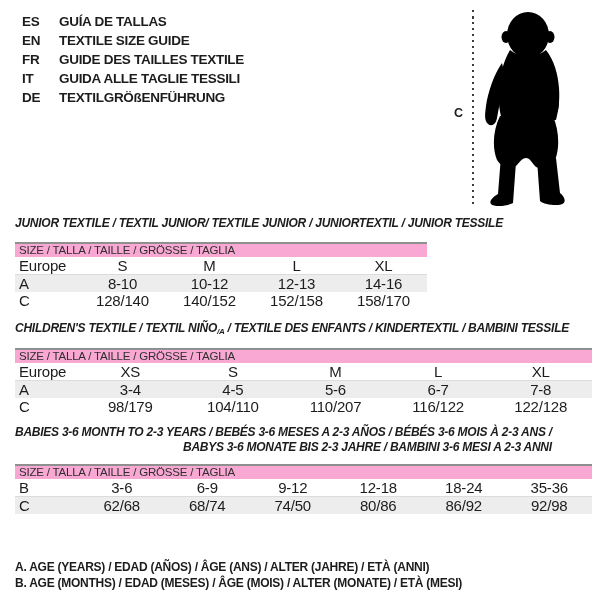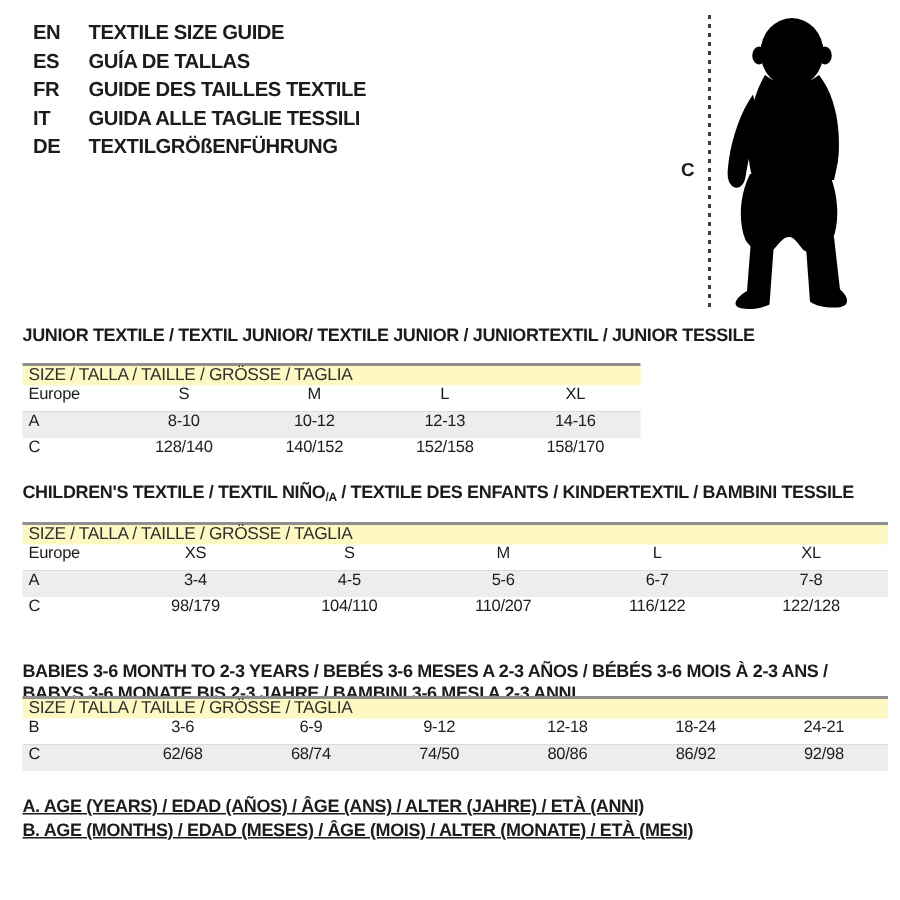--- a/index.html
+++ b/index.html
@@ -22,57 +22,58 @@
     left:472px;top:10px;width:2px;height:198px;
     background:repeating-linear-gradient(#3c3c3c 0 2.5px,transparent 2.5px 6px);
   }
   .measure-label{left:454px;top:106px;font-size:12.5px;font-weight:bold;}
   .baby-svg{left:480px;top:8px;}
 
   
   .sec-title{
     font-weight:bold;font-size:12px;letter-spacing:-0.25px;white-space:nowrap;
     left:15px;
+    font-style:italic;
   }
   .sec-title sub{font-size:8px;vertical-align:-2px;}
   .title-1{top:216px;}
   .title-2{top:321px;}
-  .title-3{top:440px;line-height:15px;}
+  .title-3{top:425px;line-height:15px;text-align:right;}
 
   
   .size-table{left:15px;}
   .t1{top:242px;width:412px;}
   .t2{top:348px;width:577px;}
   .t3{top:464px;width:577px;}
   .size-bar{
-    background:#fef9c3;border-top:2px solid #8f8f8f;
+    background:#f9a8d4;border-top:2px solid #8f8f8f;
     height:13px;line-height:13px;padding-left:4px;
     font-size:11.5px;color:#2e2e2e;letter-spacing:-0.2px;
   }
-  .trow{display:flex;height:17px;align-items:flex-start;font-size:11px;letter-spacing:-0.2px;}
+  .trow{display:flex;height:17px;align-items:flex-end;font-size:15px;letter-spacing:-0.2px;}
   .trow .c0{width:60px;padding-left:4px;text-align:left;}
   .trow .cell{flex:1;text-align:center;}
   .row-cols{border-bottom:1px solid #dcdcdc;}
   .row-shaded{background:#ededed;}
 
   
-  .footnotes{top:530px;left:15px;text-decoration:underline;}
+  .footnotes{top:560px;left:15px;}
   .footnote{font-weight:bold;font-size:12px;letter-spacing:-0.25px;line-height:15.5px;white-space:nowrap;}
 </style>
 </head>
 <body>
 
 <div class="abs lang-block">
   <div class="lang-row">
+    <span class="lang-code">ES</span>
+    <span class="lang-title">GUÍA DE TALLAS</span>
+  </div>
+  <div class="lang-row">
     <span class="lang-code">EN</span>
     <span class="lang-title">TEXTILE SIZE GUIDE</span>
-  </div>
-  <div class="lang-row">
-    <span class="lang-code">ES</span>
-    <span class="lang-title">GUÍA DE TALLAS</span>
   </div>
   <div class="lang-row">
     <span class="lang-code">FR</span>
     <span class="lang-title">GUIDE DES TAILLES TEXTILE</span>
   </div>
   <div class="lang-row">
     <span class="lang-code">IT</span>
     <span class="lang-title">GUIDA ALLE TAGLIE TESSILI</span>
   </div>
   <div class="lang-row">
@@ -160,21 +161,21 @@
 </div>
 <div class="abs size-table t3">
   <div class="size-bar">SIZE / TALLA / TAILLE / GRÖSSE / TAGLIA</div>
   <div class="trow row-cols">
     <span class="c0">B</span>
     <span class="cell">3-6</span>
     <span class="cell">6-9</span>
     <span class="cell">9-12</span>
     <span class="cell">12-18</span>
     <span class="cell">18-24</span>
-    <span class="cell">24-21</span>
+    <span class="cell">35-36</span>
   </div>
   <div class="trow row-shaded">
     <span class="c0">C</span>
     <span class="cell">62/68</span>
     <span class="cell">68/74</span>
     <span class="cell">74/50</span>
     <span class="cell">80/86</span>
     <span class="cell">86/92</span>
     <span class="cell">92/98</span>
   </div>

